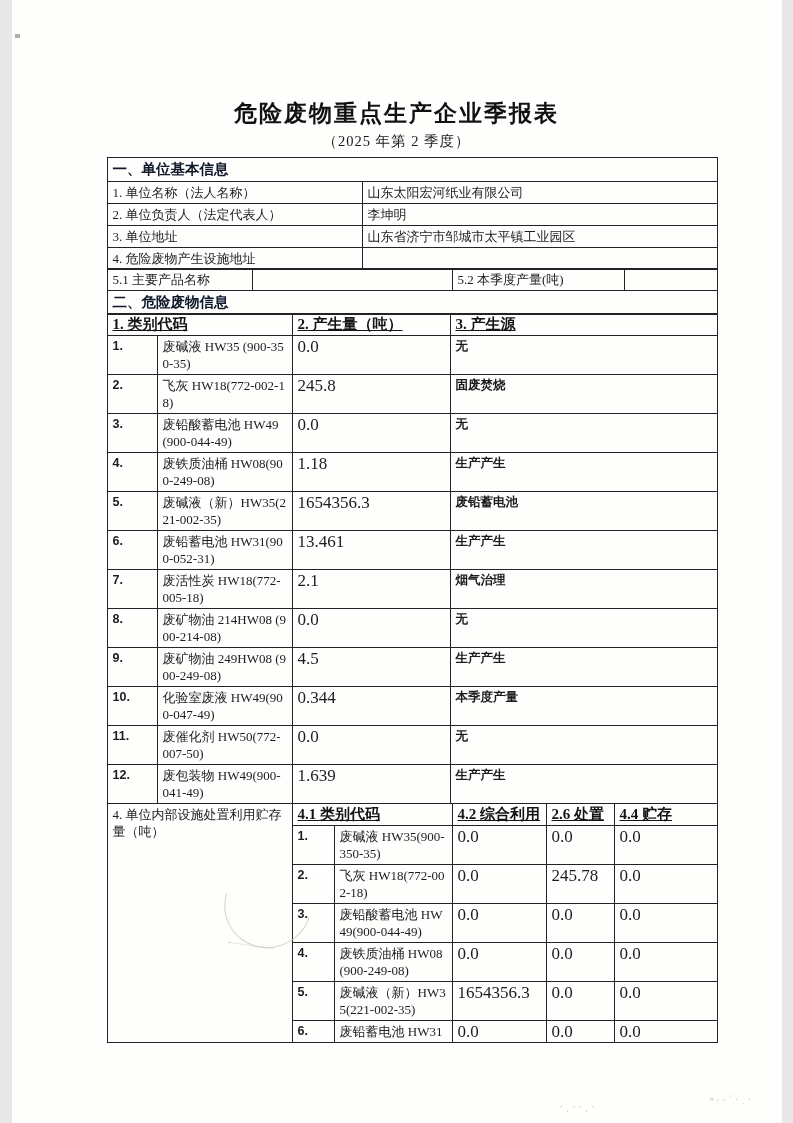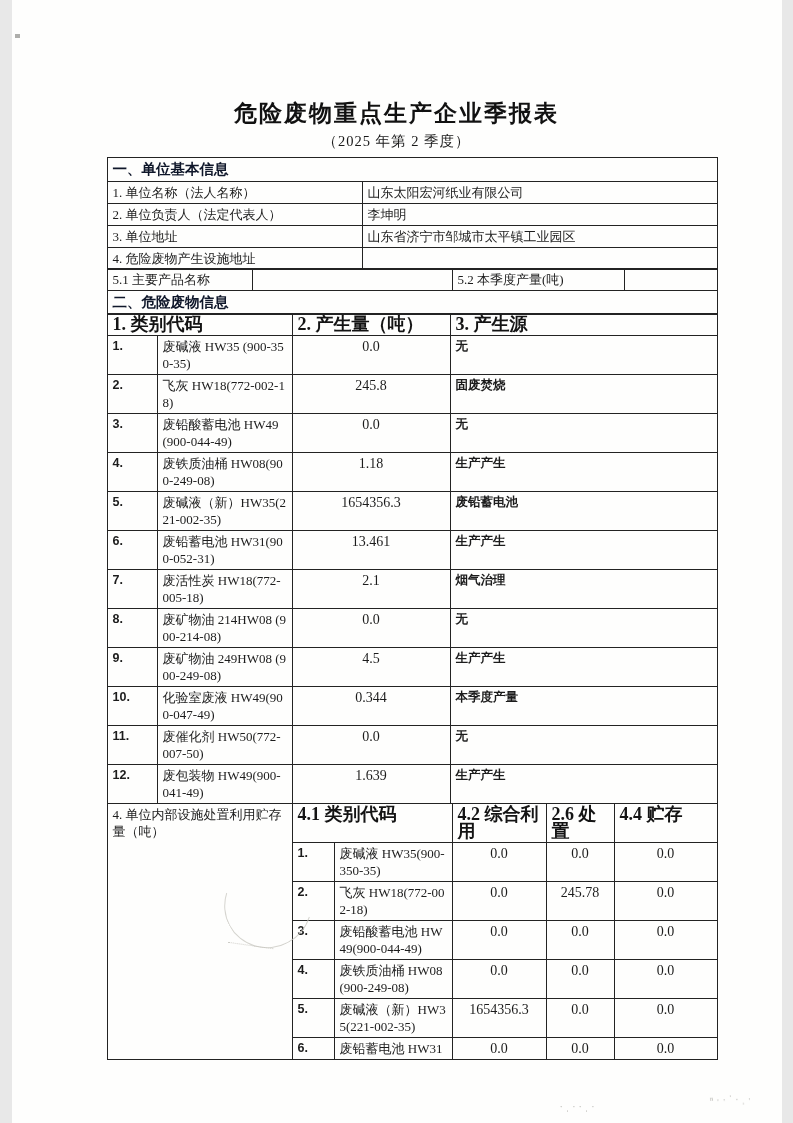--- a/index.html
+++ b/index.html
@@ -20,25 +20,25 @@
   .doc { position:absolute; left:95px; top:158px; width:610px; }
   table { border-collapse:collapse; table-layout:fixed; width:610px; margin-top:-1.5px; }
   td {
     border:1.5px solid #232323; padding:2px 5px; font-size:13px;
     line-height:17px; vertical-align:top; overflow:hidden;
   }
   .sec {
     font-family:"Liberation Sans","DejaVu Sans",sans-serif;
     font-weight:bold; font-size:14.5px; line-height:19px; color:#0f172a;
   }
-  .colhead { font-weight:bold; font-size:18px; color:#141414; }
+  .colhead { font-weight:bold; font-size:15px; color:#141414;text-decoration:underline; }
   .num { font-family:"Liberation Sans","DejaVu Sans",sans-serif; font-weight:bold; font-size:12.5px; }
   .name { word-break:break-all; }
   .src { font-family:"Liberation Sans","DejaVu Sans",sans-serif; font-weight:bold; font-size:12.5px; }
-  .val { font-size:14px;text-align:center; }
+  .val { font-size:17px; }
   .wasterow td { height:37px; }
   .facrow td { height:38px; }
   .lastrow td { height:22px; }
   
   .dot { position:absolute; left:3px; top:34px; width:5px; height:4px; background:#9a9a96; opacity:.8; }
   .circle-artifact {
     position:absolute; left:212px; top:862px; width:88px; height:86px;
     border:1.3px solid #c8c7c0; border-radius:50%;
     border-top-color:transparent; border-right-color:transparent;
     transform:rotate(-28deg); opacity:.75;

